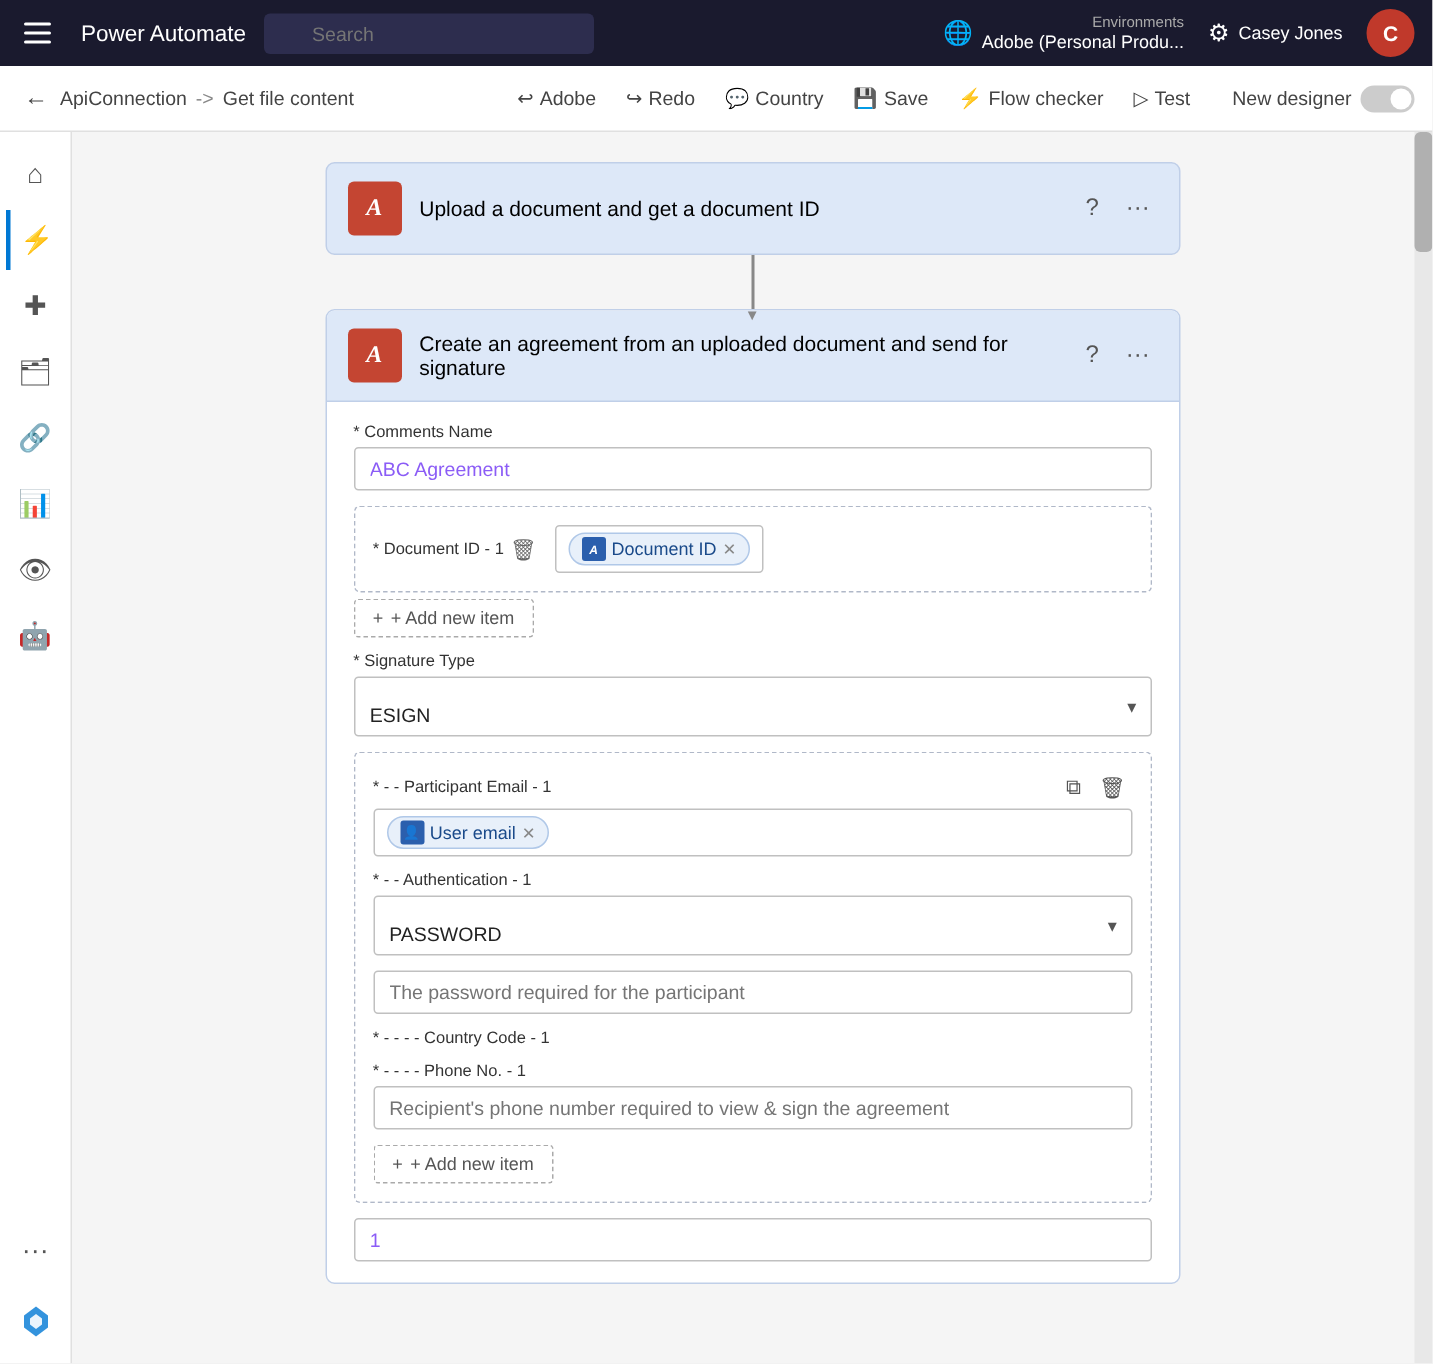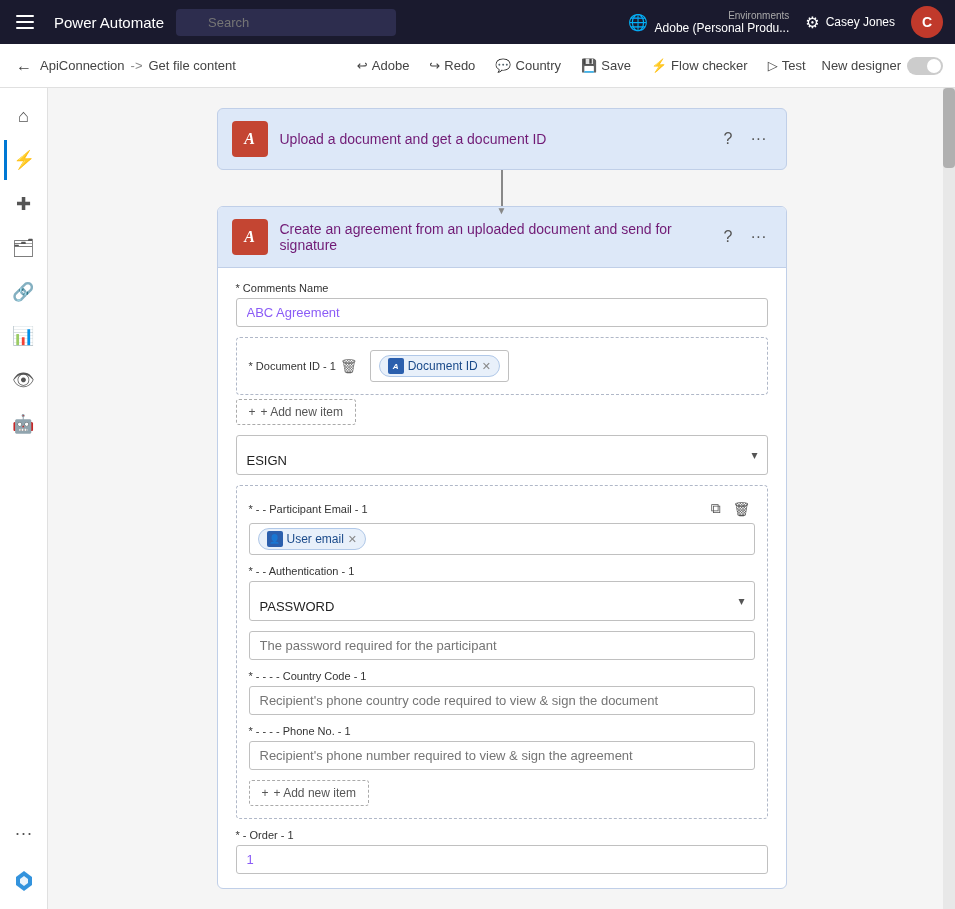--- a/index.html
+++ b/index.html
@@ -44,21 +44,21 @@
       display: flex;
       align-items: center;
       padding: 0 12px;
       gap: 4px;
       flex-shrink: 0;
     }
     .breadcrumb { color: #444; font-size: 13px; display: flex; align-items: center; gap: 6px; }
     .breadcrumb-arrow { color: #888; }
     .toolbar-spacer { flex: 1; }
     .toolbar-action { display: flex; align-items: center; gap: 4px; background: none; border: none; cursor: pointer; color: #444; padding: 4px 8px; font-size: 13px; border-radius: 3px; }
-    .toggle-wrap { display: flex; align-items: center; gap: 6px; margin-left: 4px; }
+    .toggle-wrap { display: flex; align-items: center; gap: 6px; margin-left: 16px; }
     .toggle { width: 36px; height: 18px; background: #ccc; border-radius: 9px; position: relative; cursor: pointer; }
     .toggle-knob { width: 14px; height: 14px; background: white; border-radius: 50%; position: absolute; top: 2px; right: 2px; }
 
     
     .main-layout {
       display: flex;
       flex: 1;
       overflow: hidden;
     }
 
@@ -109,21 +109,21 @@
       width: 570px;
       background: #dde8f8;
       border: 1px solid #c0cfe8;
       border-radius: 6px;
       display: flex;
       align-items: center;
       padding: 12px 14px;
       gap: 12px;
       position: relative;
     }
-    .flow-node-title { font-size: 14px; color: #701a75; flex: 1; }
+    .flow-node-title { font-size: 14px; color: #000000; flex: 1; }
     .flow-node-actions { display: flex; align-items: center; gap: 8px; margin-left: auto; }
     .flow-node-btn { background: none; border: none; cursor: pointer; color: #555; font-size: 16px; padding: 2px 5px; border-radius: 3px; }
 
     .connector-arrow {
       width: 2px; height: 36px; background: #888; margin: 0 auto; position: relative;
     }
     .connector-arrow::after {
       content: '▼'; position: absolute; bottom: -10px; left: 50%; transform: translateX(-50%); color: #888; font-size: 10px;
     }
 
@@ -359,20 +359,23 @@
                 </div>
               </div>
             </div>
             <button class="add-item-btn">
               <span>+</span>
               <span>+ Add new item</span>
             </button>
           </div>
 
           <div class="field-group">
+            <label class="field-label">
+              <span>* Signature Type</span>
+            </label>
             <div class="select-wrap">
               <select class="select-field">
                 <option>ESIGN</option>
                 <option>WRITTEN</option>
               </select>
               <span class="select-chevron">▾</span>
             </div>
           </div>
 
           <div class="participant-block">
@@ -414,41 +417,37 @@
             </div>
 
             <div class="field-group">
               <input type="text" class="field-input placeholder-style" placeholder="The password required for the participant" style="">
             </div>
 
             <div class="field-group">
               <label class="field-label">
                 <span>* - - - - Country Code - 1</span>
               </label>
-              <input type="text" class="field-input placeholder-style" placeholder="Recipient's phone country code required to view &amp; sign the document" style="">
             </div>
 
             <div class="field-group">
               <label class="field-label">
                 <span>* - - - - Phone No. - 1</span>
               </label>
               <input type="text" class="field-input placeholder-style" placeholder="Recipient's phone number required to view &amp; sign the agreement" style="">
             </div>
 
             <button class="add-item-btn">
               <span>+</span>
               <span>+ Add new item</span>
             </button>
 
           </div>
 
           <div class="field-group">
-            <label class="field-label">
-              <span>* - Order - 1</span>
-            </label>
             <input type="text" class="field-input" value="1" style="">
           </div>
 
         </div>
       </div>
 
     </div>
 
     <div class="scrollbar-track">
       <div class="scrollbar-thumb"></div>

